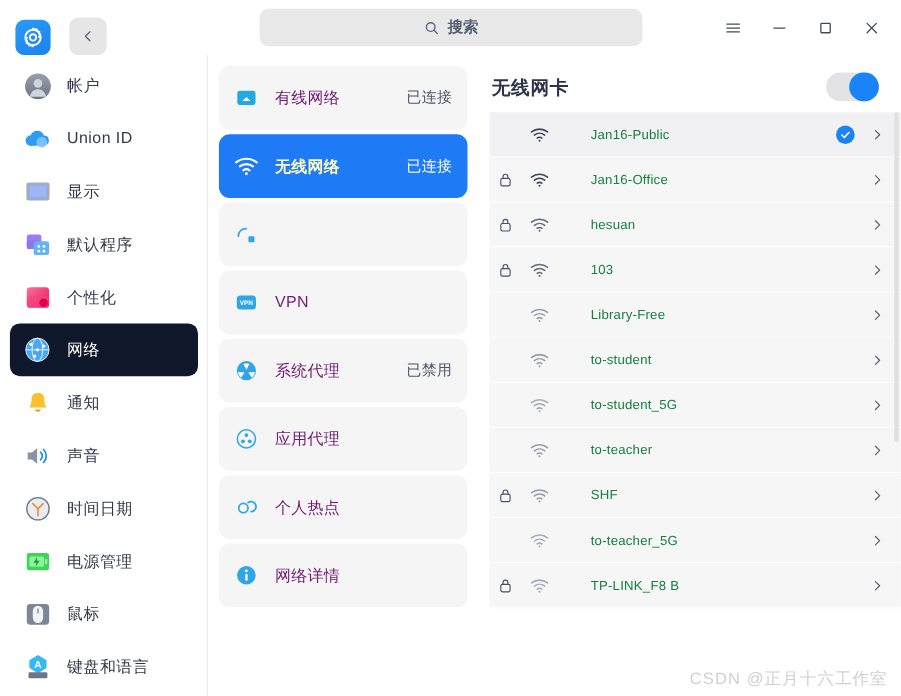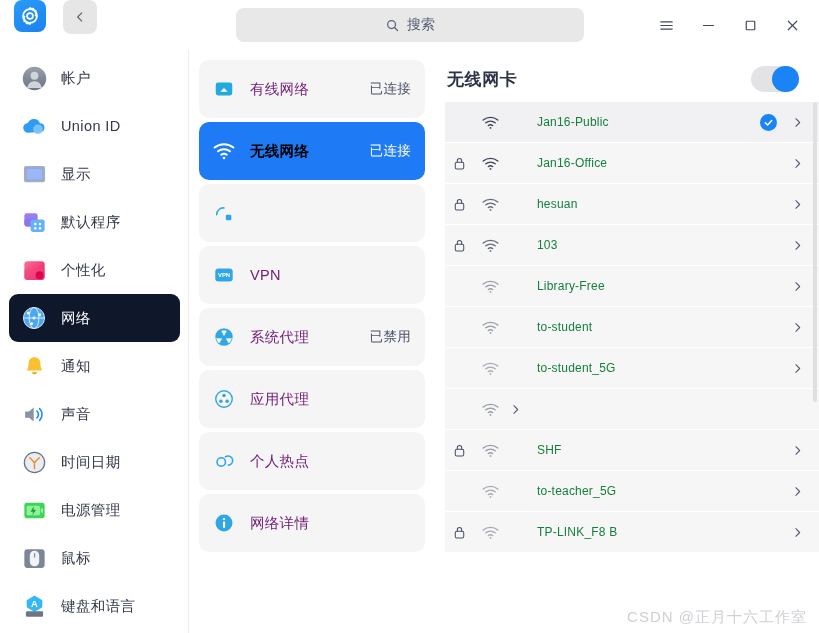--- a/index.html
+++ b/index.html
@@ -8,23 +8,24 @@
     font-family: "Liberation Sans", "DejaVu Sans", sans-serif;
     background: #ffffff;
     overflow: hidden;
   }
   .window { position: relative; width: 819px; height: 633px; background:#fff; display:flex; flex-direction:column; }
 
   
   .titlebar {
     height: 50px; flex: 0 0 50px;
     background: #ffffff;
-    display: flex; align-items: flex-start;
+    display: flex; align-items: flex-end;
     padding: 0 10px 0 8px;
     position: relative;
+    font-weight: bold;
   }
   .app-icon {
     width: 32px; height: 32px; border-radius: 8px;
     background: linear-gradient(150deg,#2a9bf7 0%,#1a82f0 100%);
     display:flex; align-items:center; justify-content:center;
     margin-left: 6px;
   }
   .back-btn {
     width: 34px; height: 34px; border-radius: 8px;
     background: #e6e6e6;
@@ -80,21 +81,21 @@
   .mid-item {
     height: 58px; margin-bottom: 4px;
     border-radius: 10px;
     background: #f5f5f6;
     display:flex; align-items:center;
     padding: 0 14px 0 12px;
     gap: 13px;
   }
   .mid-item.active { background:#1f7bf5; }
   .mid-label { font-size:14.5px; color:#701a75; flex:1 1 auto; letter-spacing:.3px;}
-  .mid-item.active .mid-label { color:#000000; font-weight:600; }
+  .mid-item.active .mid-label { color:#fef9c3; font-weight:600; }
   .mid-status { font-size:13.5px; color:#4e5468; letter-spacing:.3px;}
   .mid-item.active .mid-status { color:#fff; }
 
   
   .rightcol {
     flex: 1 1 auto; background:#fff;
     padding: 0 0 0 0;
     position: relative; overflow:hidden;
   }
   .panel-head {
@@ -614,20 +615,21 @@
           <div class="net-row">
             <span class="lock-cell"></span>
             <span class="wifi-cell">
               <svg width="19" height="19" viewBox="0 0 24 24" fill="none" stroke="#3d4459" stroke-width="1.8" stroke-linecap="round" style="opacity:0.5">
                 <path d="M2.8 8.8a14.6 14.6 0 0 1 18.4 0"></path>
                 <path d="M6.1 12.4a9.4 9.4 0 0 1 11.8 0"></path>
                 <path d="M9.3 15.8a4.7 4.7 0 0 1 5.4 0"></path>
                 <circle cx="12" cy="18.8" r="1.15" fill="#3d4459" stroke="none"></circle>
               </svg>
             </span>
+            <span class="net-name">to-teacher</span>
             <span class="chev">
               <svg width="13" height="13" viewBox="0 0 24 24" fill="none" stroke="currentColor" stroke-width="2" stroke-linecap="round" stroke-linejoin="round">
                 <polyline points="9 5 16 12 9 19"></polyline>
               </svg>
             </span>
           </div>
           <div class="net-row">
             <span class="lock-cell">
               <svg width="13" height="15" viewBox="0 0 20 22" fill="none" stroke="#49506a" stroke-width="1.6" stroke-linecap="round">
                 <rect x="3.5" y="9" width="13" height="10.5" rx="2.4"></rect>

